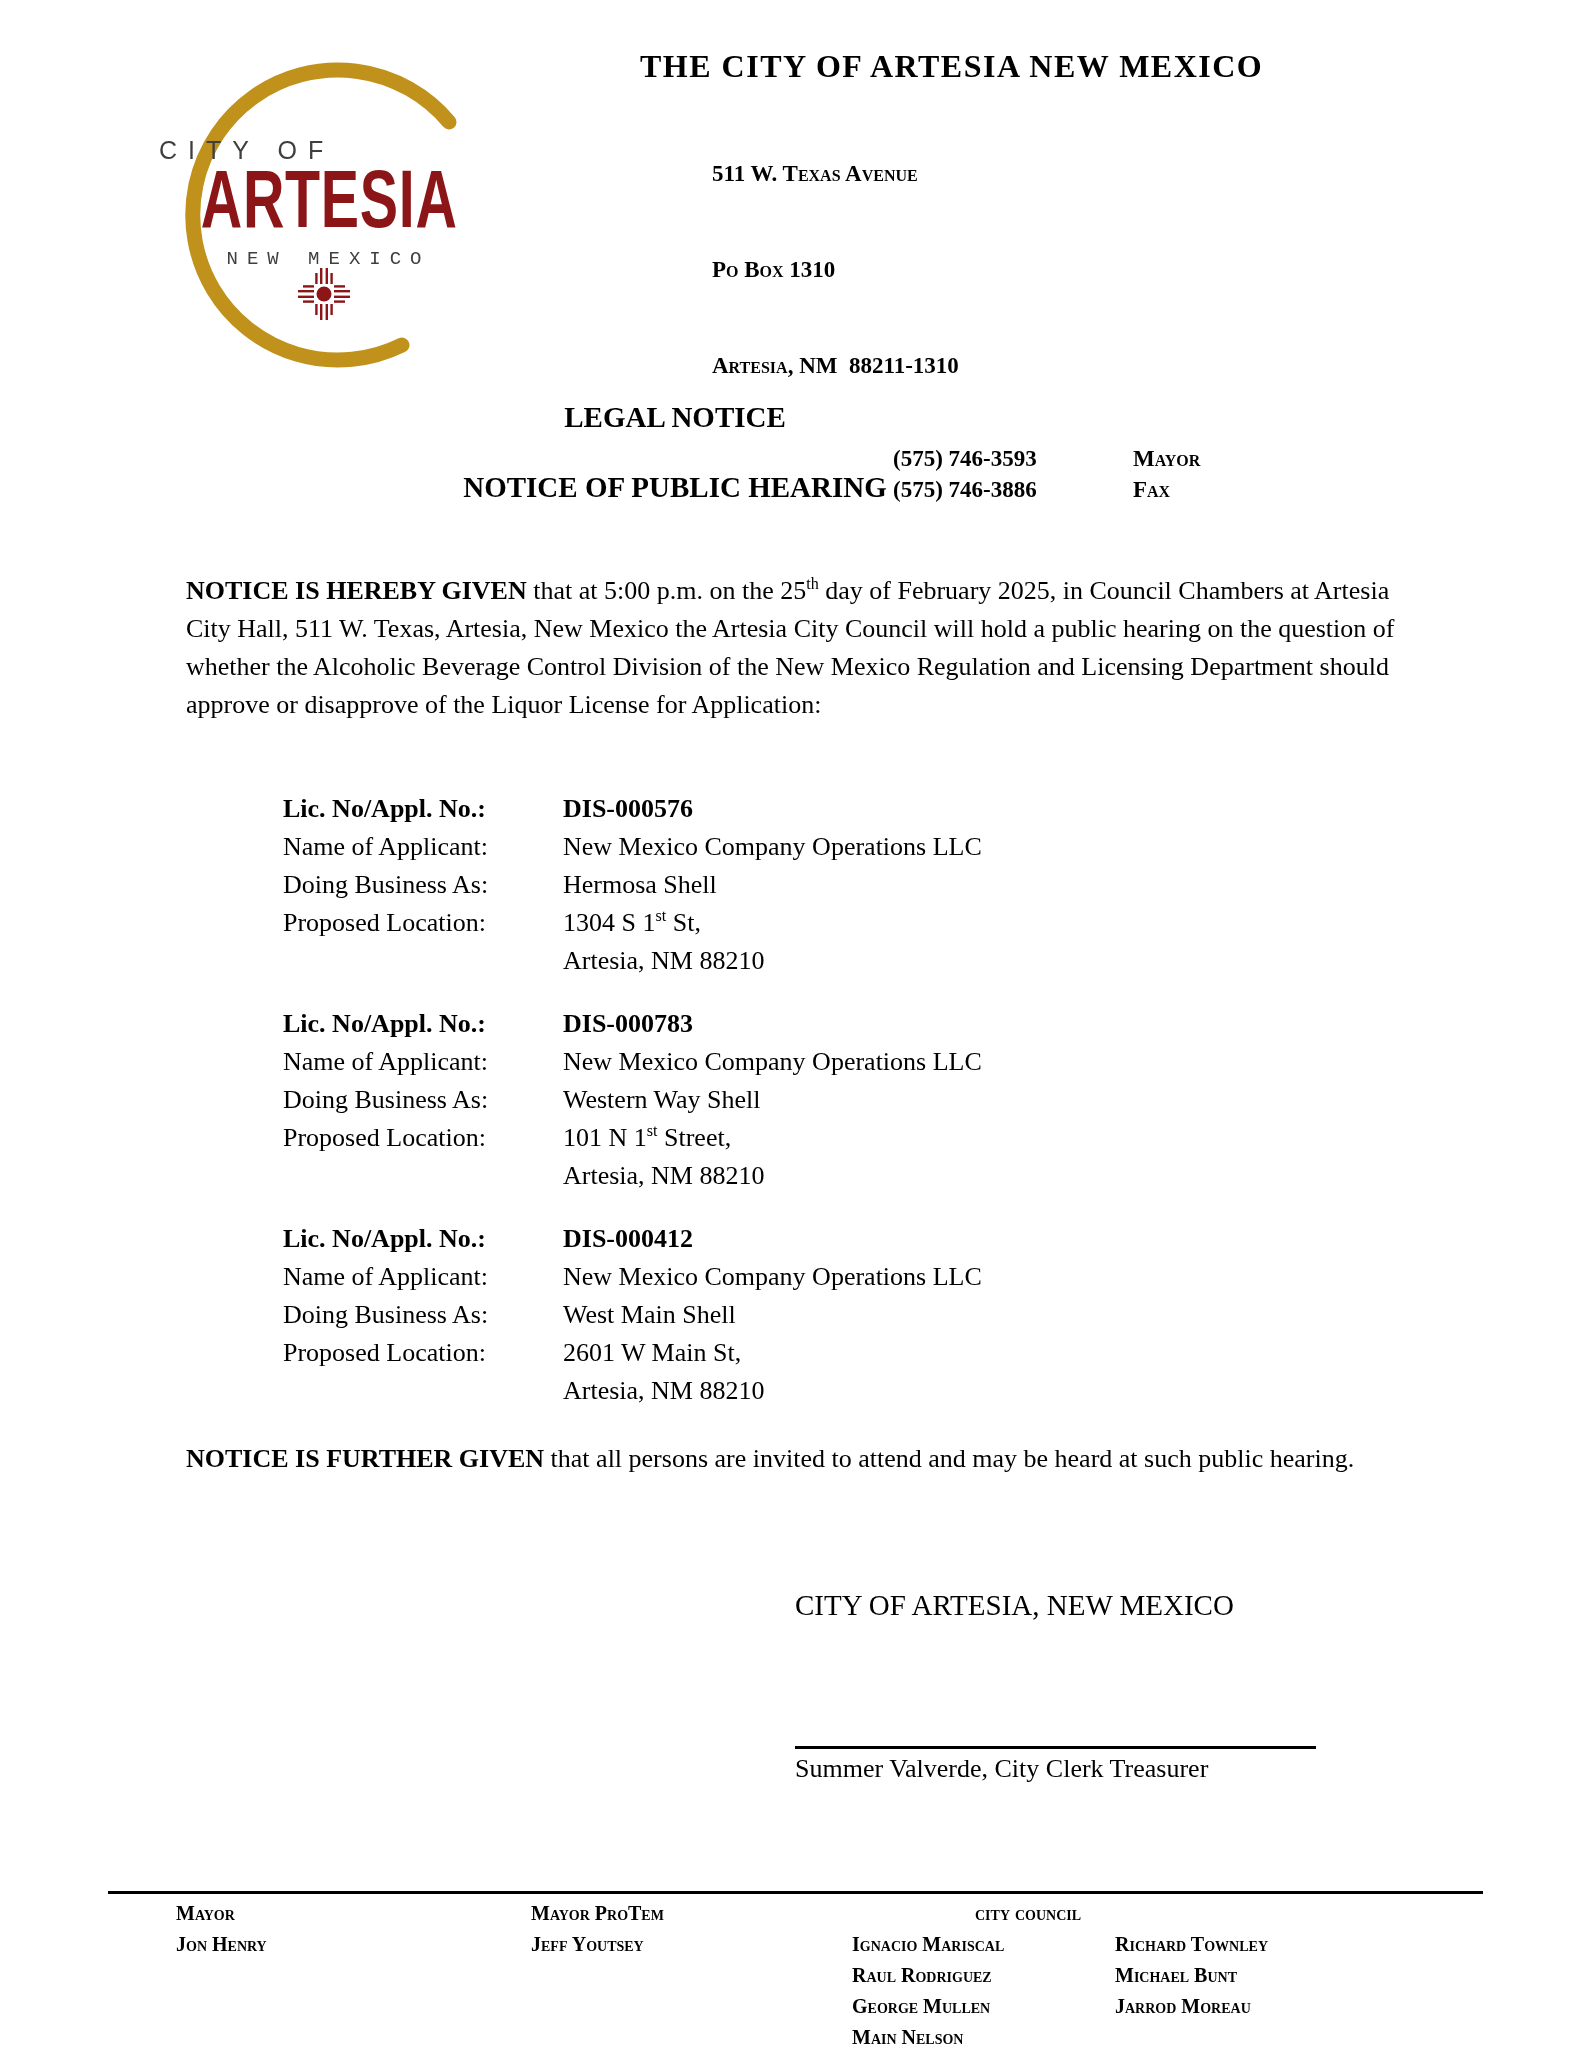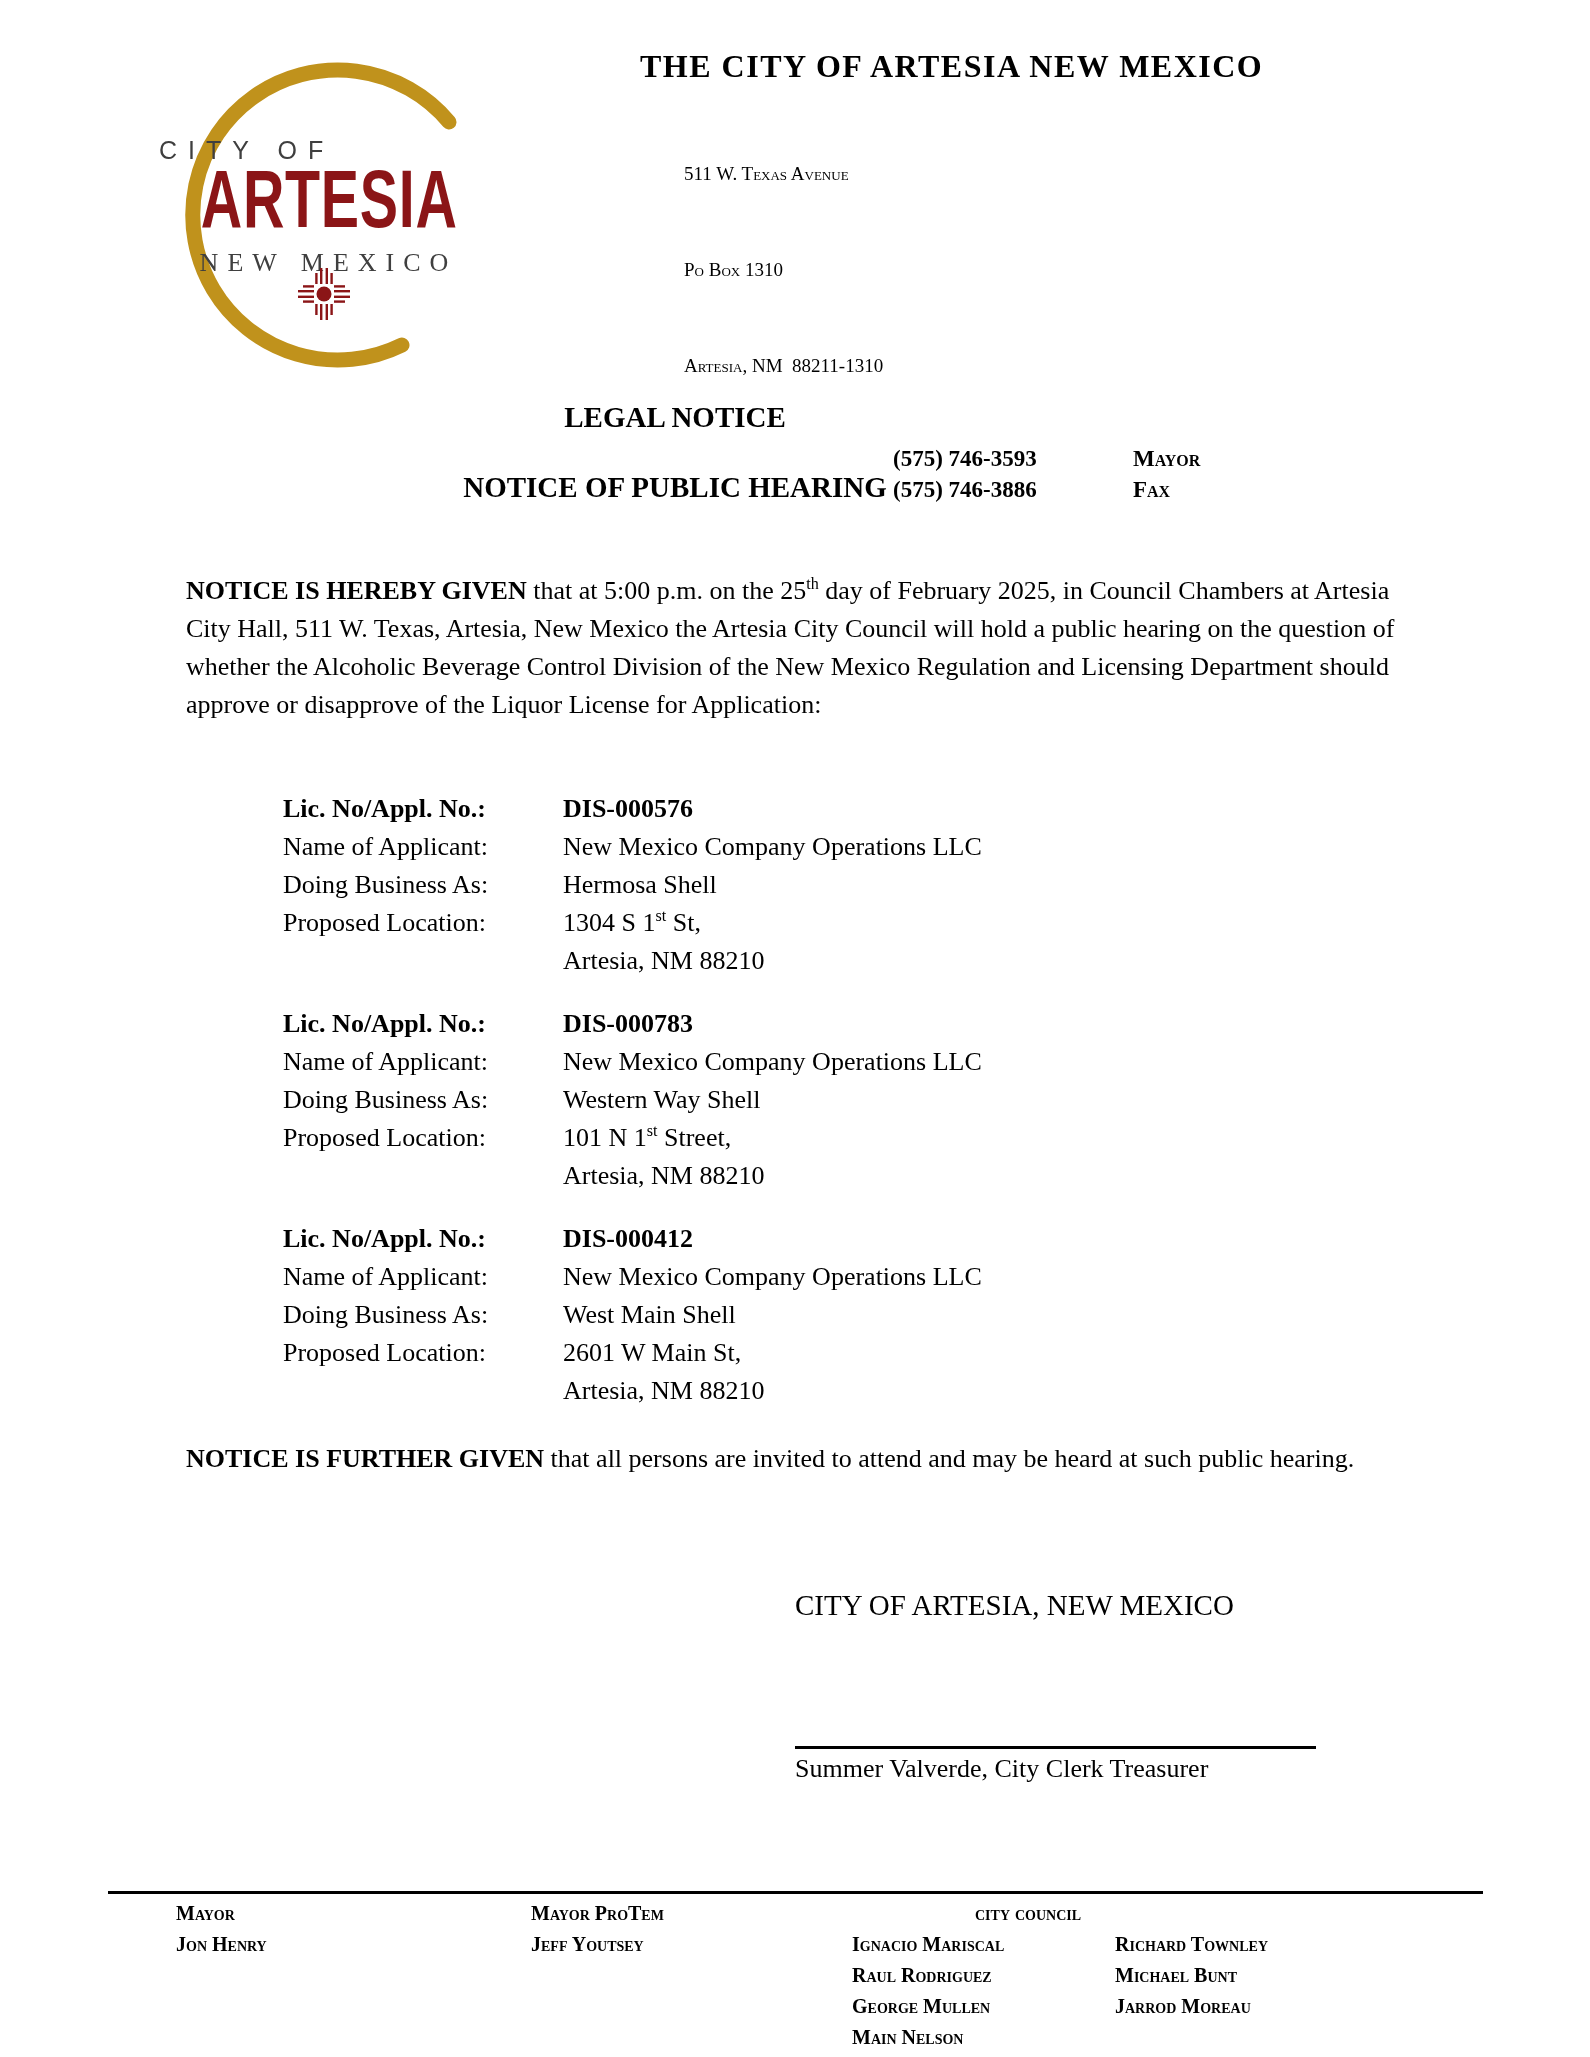--- a/index.html
+++ b/index.html
@@ -11,28 +11,28 @@
   
   #logo{position:absolute;left:148px;top:52px;width:352px;height:330px}
   #logo svg.arc{position:absolute;left:0;top:0}
   .logo-cityof{position:absolute;top:84px;left:0;right:0;text-align:left;
     font-family:"Liberation Sans",sans-serif;font-size:25px;letter-spacing:11px;text-indent:11px;
     color:#3f3f3f;font-weight:500}
   .logo-artesia{position:absolute;top:106px;left:0;right:0;text-align:center;
     font-family:"Liberation Sans",sans-serif;font-weight:700;font-size:82px;line-height:1;
     color:#8B1517;transform:scaleX(0.70);transform-origin:50% 50%;letter-spacing:1px}
   .logo-nm{position:absolute;top:196px;left:0;right:0;text-align:center;
-    font-family:Liberation Serif, serif;font-size:26px;letter-spacing:9px;text-indent:9px;
+    font-family:Liberation Mono, monospace;font-size:19px;letter-spacing:9px;text-indent:9px;
     color:#3f3f3f}
   .logo-zia{position:absolute;top:214px;left:50%;transform:translateX(-50%)}
 
   
   #header-right{position:absolute;left:640px;top:46px;width:800px}
   .hr-title{font-size:32px;font-weight:700;letter-spacing:1.5px;line-height:40px}
-  .hr-address{margin-top:8px;margin-left:44px;font-size:19px;font-weight:400;
+  .hr-address{margin-top:8px;margin-left:72px;font-size:23px;font-weight:700;
     font-variant:small-caps;line-height:32px;white-space:pre-wrap}
   .phone-rows{margin-top:0}
   .phone-row{position:relative;height:31px;font-size:23px;font-weight:700}
   .phone-number{position:absolute;left:253px}
   .phone-label{position:absolute;left:493px;font-variant:small-caps}
 
   
   .doc-title{position:absolute;left:0;width:1350px;text-align:center;
     font-size:29px;font-weight:700;line-height:38px}
   #title-legal{top:398px}

